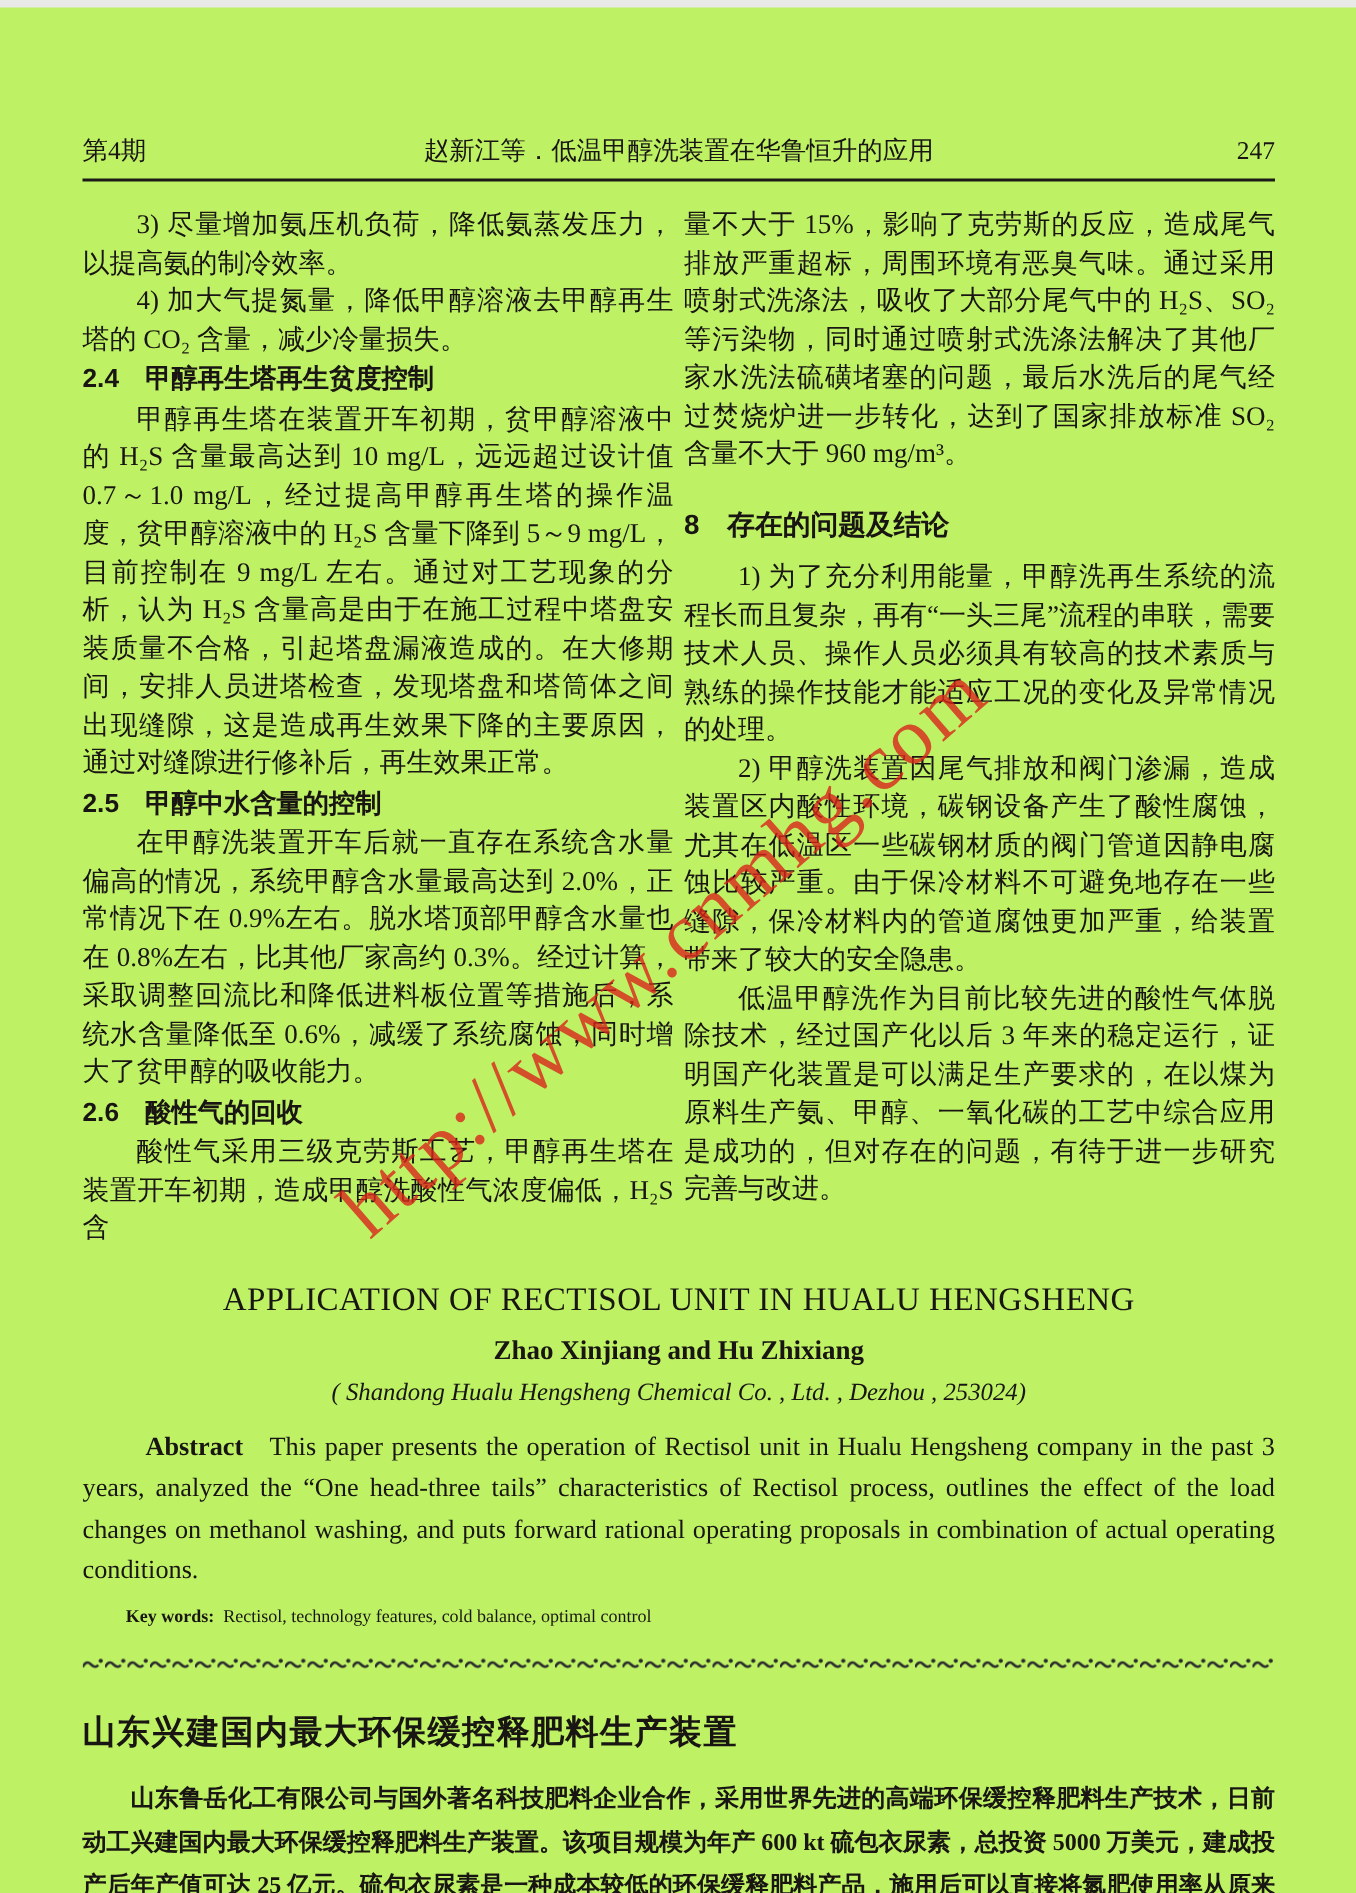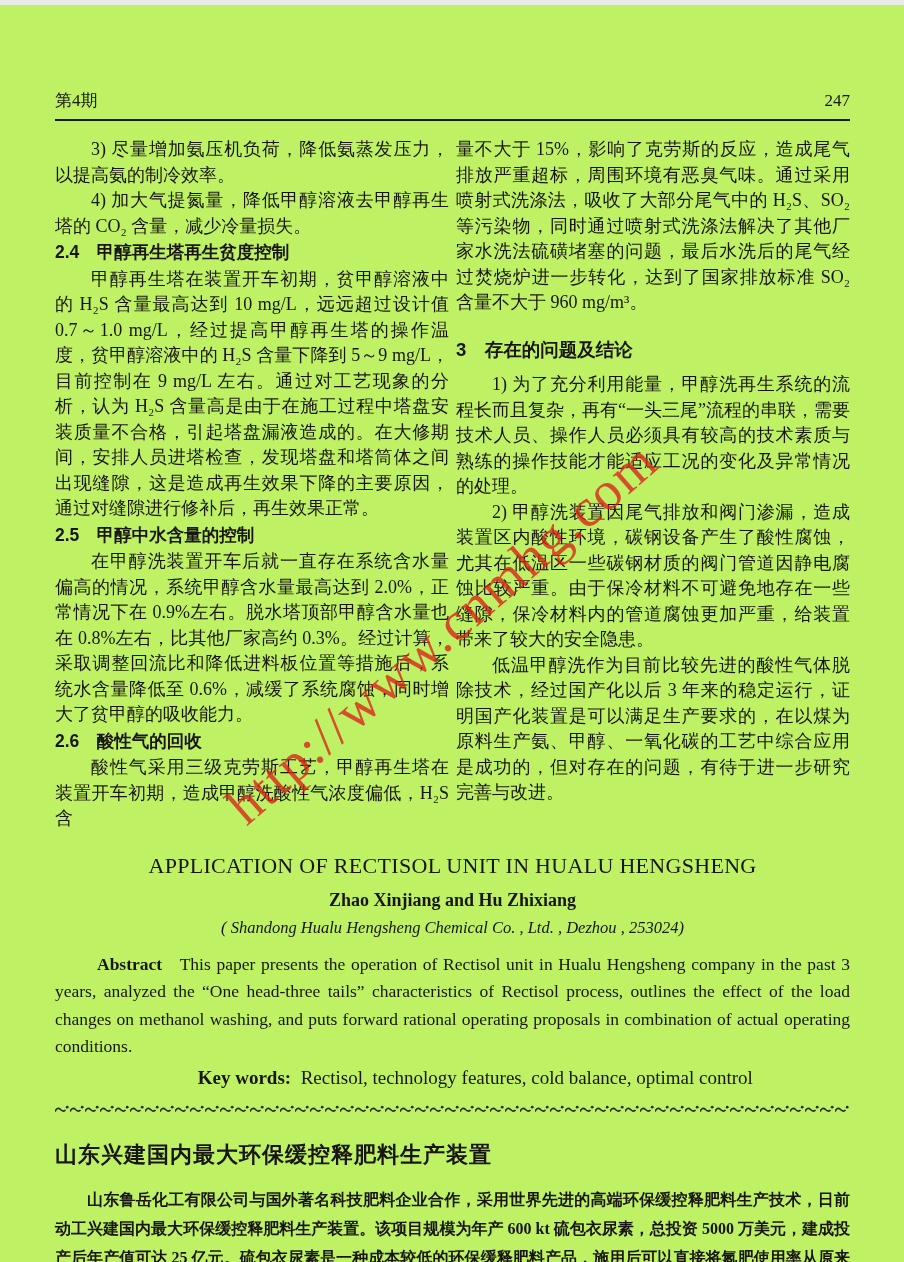--- a/index.html
+++ b/index.html
@@ -54,21 +54,21 @@
     letter-spacing:0.3px;
   }
   .en-authors{text-align:center;font-weight:bold;font-size:18px;margin-top:11px;}
   .en-affil{text-align:center;font-style:italic;font-size:16.5px;margin-top:7px;}
   .en-abstract{
     margin:13px 0 0 0;
     font-size:17.5px;line-height:27.5px;
     text-align:justify;text-indent:2.4em;
   }
   .en-abstract .lbl,.en-keywords .lbl{font-weight:bold;font-family:Liberation Serif, serif;}
-  .en-keywords{margin:3px 0 0 0;font-size:19px;line-height:27px;text-indent:2.4em;text-align:center;}
+  .en-keywords{margin:3px 0 0 0;font-size:12px;line-height:27px;text-indent:2.4em;}
 
   
   .divider{margin-top:12px;height:12px;line-height:0;}
 
   
   .news-title{
     text-align:left;
     font-family:"Liberation Sans","DejaVu Sans",sans-serif;
     font-weight:bold;font-size:22px;letter-spacing:1px;
     margin-top:25px;
@@ -94,38 +94,39 @@
     pointer-events:none;
   }
 </style>
 </head>
 <body>
 
 <div class="page">
 
   <div class="page-header">
     <span class="issue">第4期</span>
+    <span class="ptitle">赵新江等．低温甲醇洗装置在华鲁恒升的应用</span>
     <span class="pnum">247</span>
   </div>
   <div class="header-rule"></div>
 
   <div class="columns">
     <div class="col">
       <p>3) 尽量增加氨压机负荷，降低氨蒸发压力，以提高氨的制冷效率。</p>
       <p>4) 加大气提氮量，降低甲醇溶液去甲醇再生塔的 CO₂ 含量，减少冷量损失。</p>
       <p class="h2">2.4　甲醇再生塔再生贫度控制</p>
       <p>甲醇再生塔在装置开车初期，贫甲醇溶液中的 H₂S 含量最高达到 10 mg/L，远远超过设计值 0.7～1.0 mg/L，经过提高甲醇再生塔的操作温度，贫甲醇溶液中的 H₂S 含量下降到 5～9 mg/L，目前控制在 9 mg/L 左右。通过对工艺现象的分析，认为 H₂S 含量高是由于在施工过程中塔盘安装质量不合格，引起塔盘漏液造成的。在大修期间，安排人员进塔检查，发现塔盘和塔筒体之间出现缝隙，这是造成再生效果下降的主要原因，通过对缝隙进行修补后，再生效果正常。</p>
       <p class="h2">2.5　甲醇中水含量的控制</p>
       <p>在甲醇洗装置开车后就一直存在系统含水量偏高的情况，系统甲醇含水量最高达到 2.0%，正常情况下在 0.9%左右。脱水塔顶部甲醇含水量也在 0.8%左右，比其他厂家高约 0.3%。经过计算，采取调整回流比和降低进料板位置等措施后，系统水含量降低至 0.6%，减缓了系统腐蚀，同时增大了贫甲醇的吸收能力。</p>
       <p class="h2">2.6　酸性气的回收</p>
       <p>酸性气采用三级克劳斯工艺，甲醇再生塔在装置开车初期，造成甲醇洗酸性气浓度偏低，H₂S 含</p>
     </div>
     <div class="col">
       <p class="cont">量不大于 15%，影响了克劳斯的反应，造成尾气排放严重超标，周围环境有恶臭气味。通过采用喷射式洗涤法，吸收了大部分尾气中的 H₂S、SO₂ 等污染物，同时通过喷射式洗涤法解决了其他厂家水洗法硫磺堵塞的问题，最后水洗后的尾气经过焚烧炉进一步转化，达到了国家排放标准 SO₂ 含量不大于 960 mg/m³。</p>
-      <p class="h1">3　存在的问题及结论</p>
+      <p class="h1">8　存在的问题及结论</p>
       <p>1) 为了充分利用能量，甲醇洗再生系统的流程长而且复杂，再有“一头三尾”流程的串联，需要技术人员、操作人员必须具有较高的技术素质与熟练的操作技能才能适应工况的变化及异常情况的处理。</p>
       <p>2) 甲醇洗装置因尾气排放和阀门渗漏，造成装置区内酸性环境，碳钢设备产生了酸性腐蚀，尤其在低温区一些碳钢材质的阀门管道因静电腐蚀比较严重。由于保冷材料不可避免地存在一些缝隙，保冷材料内的管道腐蚀更加严重，给装置带来了较大的安全隐患。</p>
       <p>低温甲醇洗作为目前比较先进的酸性气体脱除技术，经过国产化以后 3 年来的稳定运行，证明国产化装置是可以满足生产要求的，在以煤为原料生产氨、甲醇、一氧化碳的工艺中综合应用是成功的，但对存在的问题，有待于进一步研究完善与改进。</p>
     </div>
   </div>
 
   <div class="english">
     <div class="en-title">APPLICATION OF RECTISOL UNIT IN HUALU HENGSHENG</div>
     <div class="en-authors">Zhao Xinjiang and Hu Zhixiang</div>
     <div class="en-affil">( Shandong Hualu Hengsheng Chemical Co. , Ltd. , Dezhou , 253024)</div>

